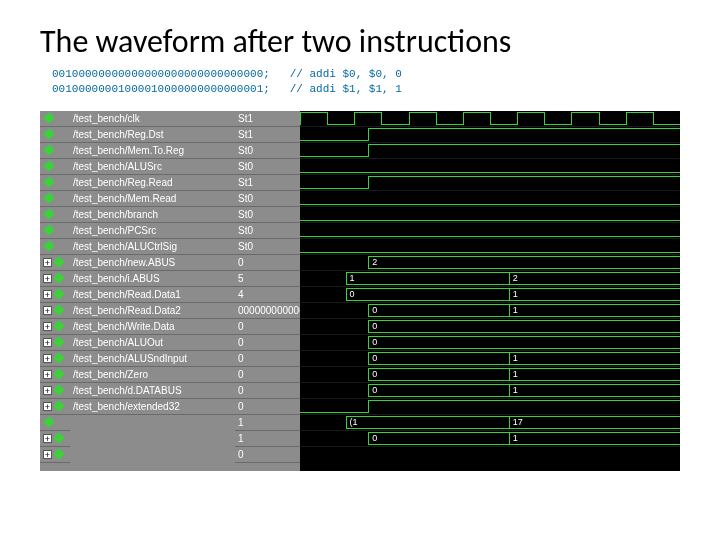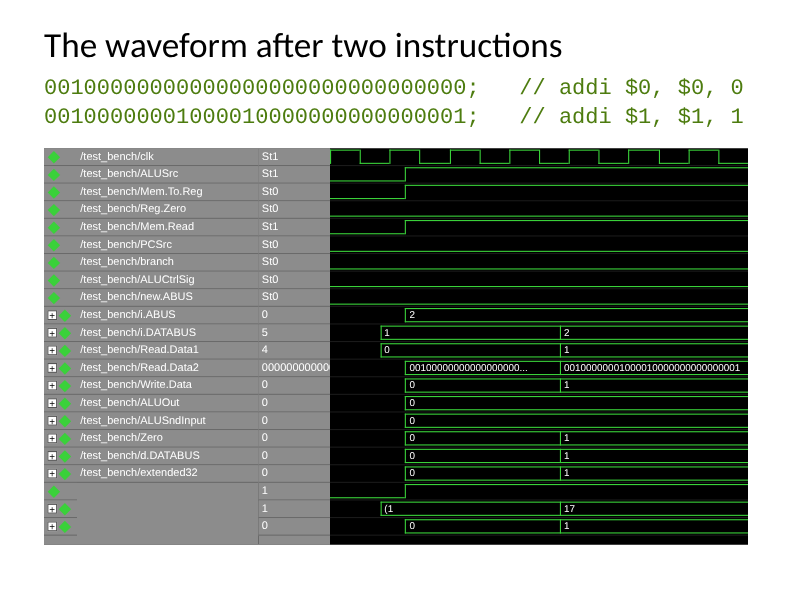--- a/index.html
+++ b/index.html
@@ -16,25 +16,26 @@
   }
   .title {
     font-family: "Calibri", Arial, sans-serif;
     font-size: 32px;
     font-weight: 400;
     color: #000;
     margin-bottom: 6px;
   }
   .code-block {
     font-family: "Courier New", monospace;
-    font-size: 20px;
+    font-size: 11px;
     white-space: pre;
-    color: #4d7c0f;
+    color: #0369a1;
     margin-bottom: 14px;
     line-height: 1.35;
+    margin-left: 12px;
   }
   .wave-viewer {
     width: 640px;
     height: 360px;
     background: #000;
     display: flex;
     font-family: Tahoma, Arial, sans-serif;
     font-size: 10px;
   }
   .sig-col {
@@ -197,30 +198,30 @@
           <div class="plus">+</div>
           <div class="diamond"></div>
         </div>
         <div class="row">
           <div class="plus">+</div>
           <div class="diamond"></div>
         </div>
       </div>
     <div class="sig-col names" id="col-names">
         <div class="row">/test_bench/clk</div>
+        <div class="row">/test_bench/Reg.Dst</div>
+        <div class="row">/test_bench/Mem.To.Reg</div>
         <div class="row">/test_bench/ALUSrc</div>
-        <div class="row">/test_bench/Mem.To.Reg</div>
-        <div class="row">/test_bench/Reg.Zero</div>
+        <div class="row">/test_bench/Reg.Read</div>
         <div class="row">/test_bench/Mem.Read</div>
+        <div class="row">/test_bench/branch</div>
         <div class="row">/test_bench/PCSrc</div>
-        <div class="row">/test_bench/branch</div>
         <div class="row">/test_bench/ALUCtrlSig</div>
         <div class="row">/test_bench/new.ABUS</div>
         <div class="row">/test_bench/i.ABUS</div>
-        <div class="row">/test_bench/i.DATABUS</div>
         <div class="row">/test_bench/Read.Data1</div>
         <div class="row">/test_bench/Read.Data2</div>
         <div class="row">/test_bench/Write.Data</div>
         <div class="row">/test_bench/ALUOut</div>
         <div class="row">/test_bench/ALUSndInput</div>
         <div class="row">/test_bench/Zero</div>
         <div class="row">/test_bench/d.DATABUS</div>
         <div class="row">/test_bench/extended32</div>
       </div>
     <div class="sig-col vals" id="col-vals">
@@ -323,27 +324,20 @@
         <div class="wave-row">
           <div class="bus-box" style="left: 12%; right: 0px;"></div>
           <div class="wave-edge" style="left: 12%;"></div>
           <div class="bus-label" style="left: 13%;">0</div>
           <div class="wave-edge" style="left: 55%;"></div>
           <div class="bus-label" style="left: 56%;">1</div>
         </div>
         <div class="wave-row">
           <div class="bus-box" style="left: 18%; right: 0px;"></div>
           <div class="wave-edge" style="left: 18%;"></div>
-          <div class="bus-label" style="left: 19%;">00100000000000000000...</div>
-          <div class="wave-edge" style="left: 55%;"></div>
-          <div class="bus-label" style="left: 56%;">00100000001000010000000000000001</div>
-        </div>
-        <div class="wave-row">
-          <div class="bus-box" style="left: 18%; right: 0px;"></div>
-          <div class="wave-edge" style="left: 18%;"></div>
           <div class="bus-label" style="left: 19%;">0</div>
           <div class="wave-edge" style="left: 55%;"></div>
           <div class="bus-label" style="left: 56%;">1</div>
         </div>
         <div class="wave-row">
           <div class="bus-box" style="left: 18%; right: 0px;"></div>
           <div class="wave-edge" style="left: 18%;"></div>
           <div class="bus-label" style="left: 19%;">0</div>
         </div>
         <div class="wave-row">

